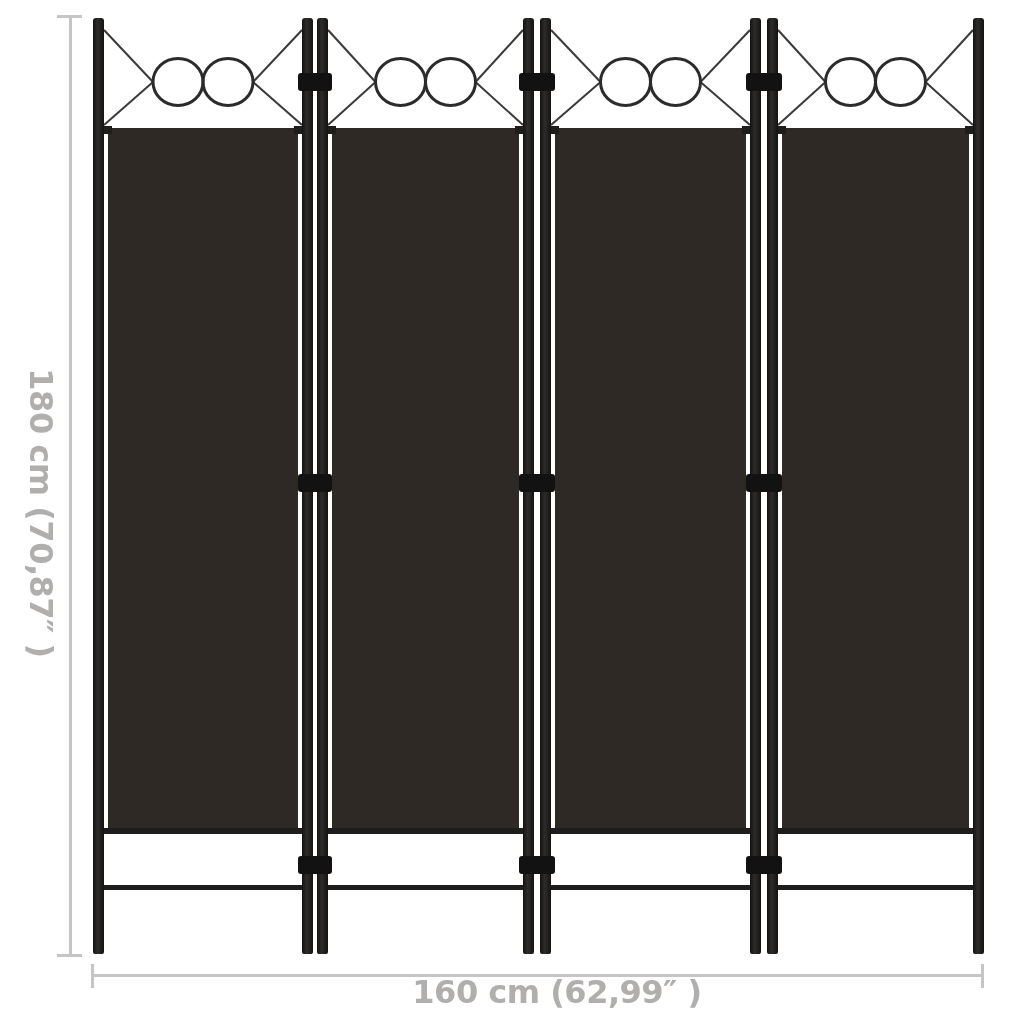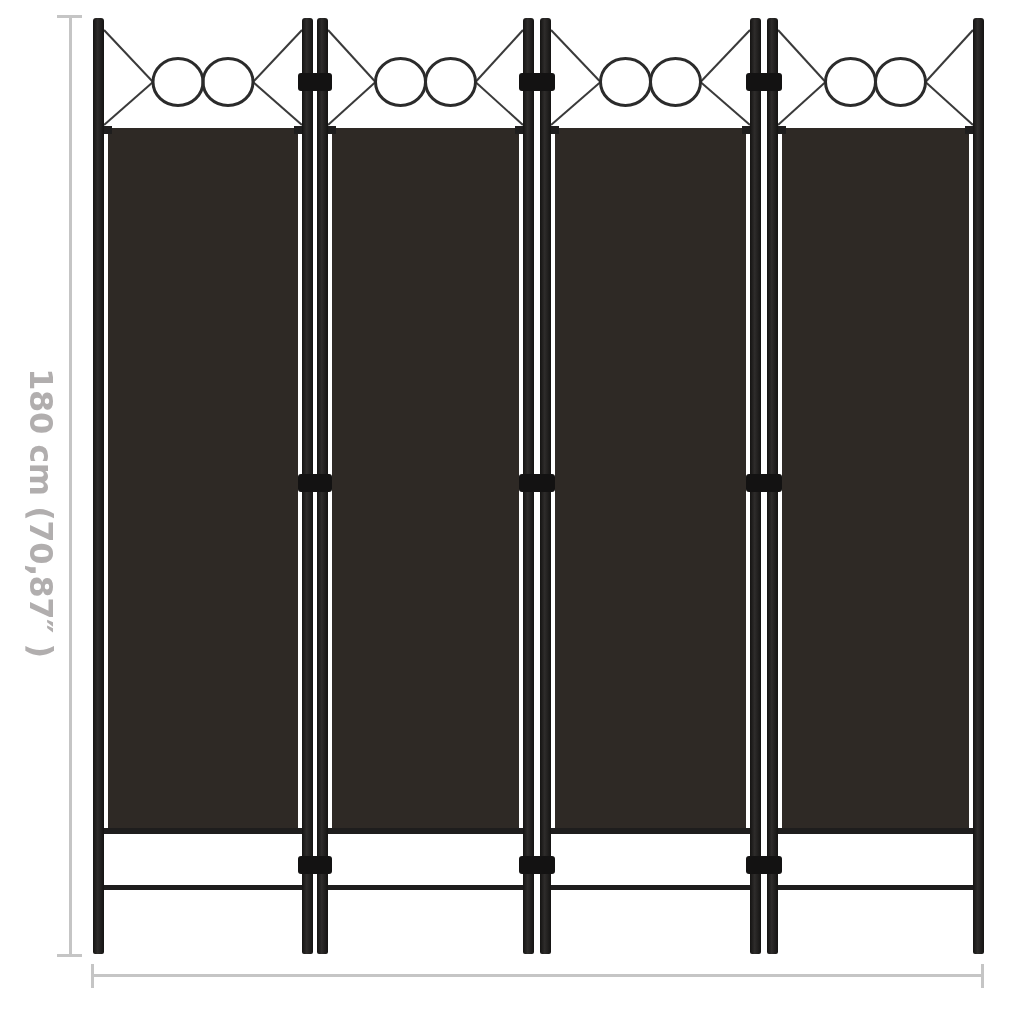--- a/index.html
+++ b/index.html
@@ -180,14 +180,15 @@
   <div class="hinge" style="left:746px; width:36px; top:856px;"></div>
 
   <div class="dim-line-v"></div>
   <div class="dim-cap-h" style="left:57px; top:15px;"></div>
   <div class="dim-cap-h" style="left:57px; top:954px;"></div>
   <div class="dim-label" id="height-label">180 cm (70,87″ )</div>
 
   <div class="dim-line-h"></div>
   <div class="dim-cap-v" style="left:91px;  top:964px;"></div>
   <div class="dim-cap-v" style="left:981px; top:964px;"></div>
+  <div class="dim-label" id="width-label">160 cm (62,99″ )</div>
 
 </div>
 
 </body></html>

